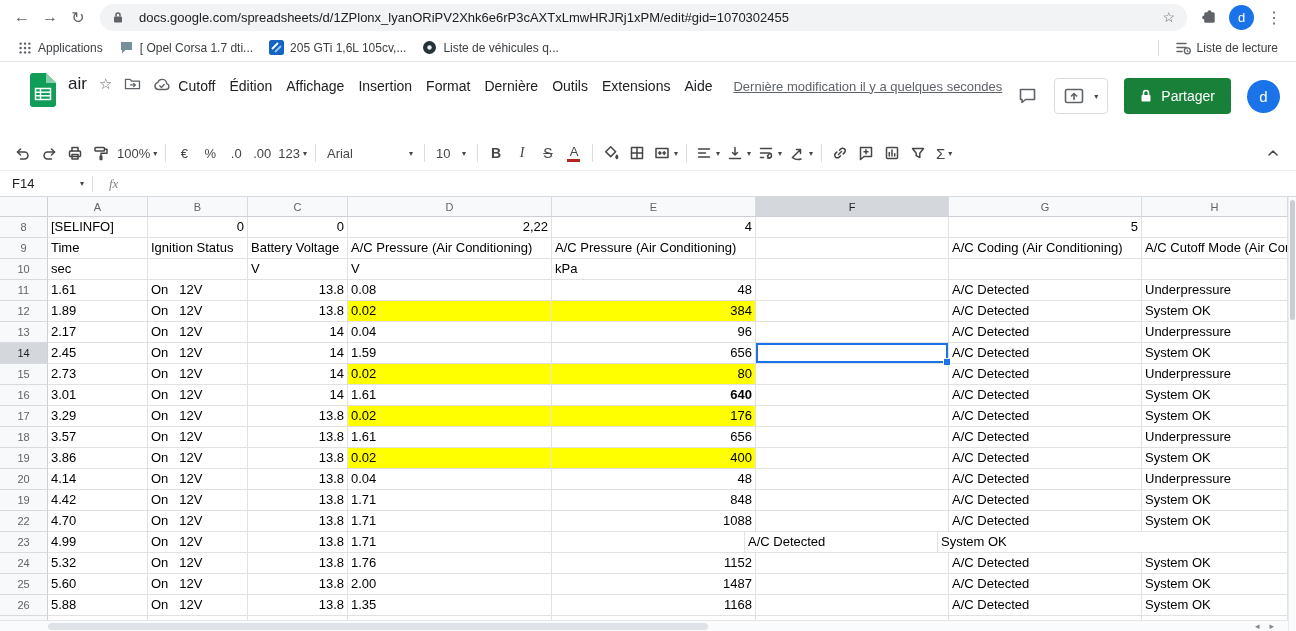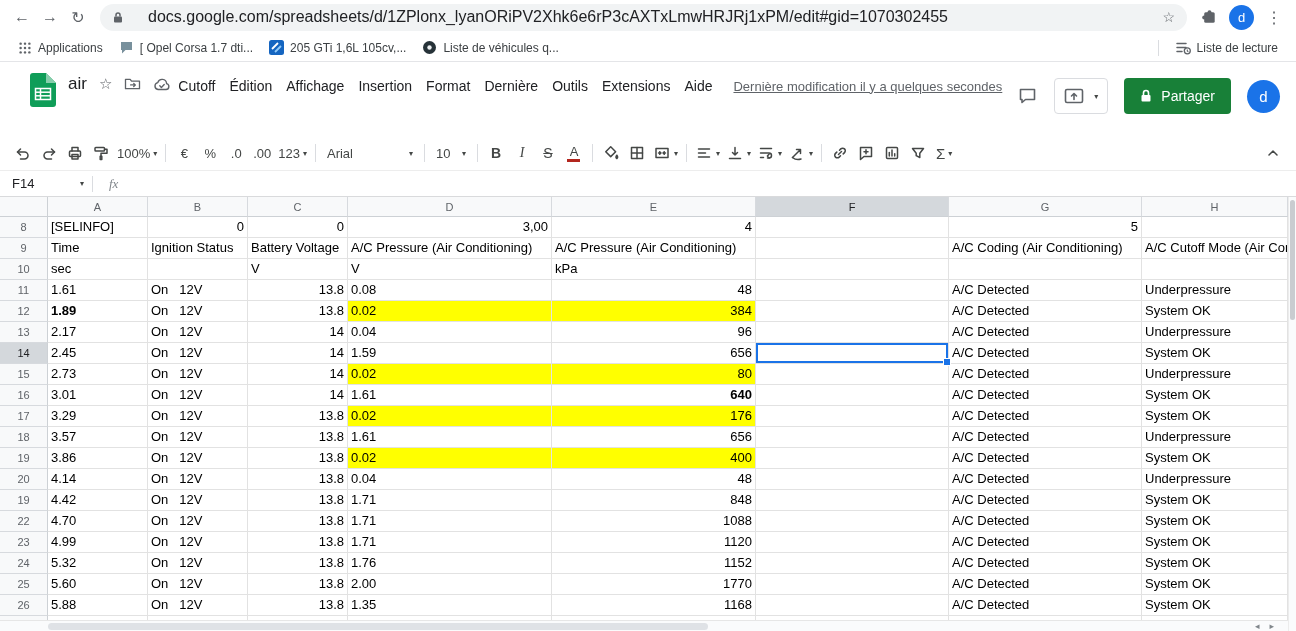--- a/index.html
+++ b/index.html
@@ -7,21 +7,21 @@
     font-family:"Liberation Sans",sans-serif}
   body{display:flex;flex-direction:column}
   svg{display:block}
 
   
   .btop{height:34px;display:flex;align-items:center;padding:0 8px;background:#fff;flex:0 0 auto}
   .navic{width:28px;height:28px;display:flex;align-items:center;justify-content:center;
     color:#5f6368;font-size:16px;border-radius:50%;flex:0 0 auto}
   .omni{flex:1;height:27px;background:#f1f3f4;border-radius:14px;margin:0 8px;display:flex;
     align-items:center;padding:0 8px 0 12px;min-width:0}
-  .url{flex:1;font-size:16px;color:#202124;white-space:nowrap;overflow:hidden;margin-left:24px}
+  .url{flex:1;font-size:13px;color:#202124;white-space:nowrap;overflow:hidden;margin-left:15px}
   .omni .star{font-size:14px;color:#5f6368;padding:0 4px}
   .av24{width:25px;height:25px;border-radius:50%;background:#1a73e8;color:#fff;display:flex;
     align-items:center;justify-content:center;font-size:13px;margin:0 6px;flex:0 0 auto}
 
   .bbar{height:28px;display:flex;align-items:center;padding:0 10px;background:#fff;
     border-bottom:1px solid #e4e5e8;flex:0 0 auto}
   .bm{display:flex;align-items:center;gap:6px;padding:0 8px;font-size:12px;color:#3c4043;
     height:22px;border-radius:11px;white-space:nowrap}
   .bspacer{flex:1}
   .vsep{width:1px;height:16px;background:#dadce0;margin:0 8px}
@@ -430,21 +430,21 @@
       <div class="chdr sel" style="width: 193px;">F</div>
       <div class="chdr" style="width: 193px;">G</div>
       <div class="chdr" style="flex: 1 1 0%;">H</div>
     </div>
   <div>
       <div class="grow">
         <div class="rhdr">8</div>
         <div class="cell" style="width: 100px;">[SELINFO]</div>
         <div class="cell" style="width: 100px; text-align: right;">0</div>
         <div class="cell" style="width: 100px; text-align: right;">0</div>
-        <div class="cell" style="width: 204px; text-align: right;">3,00</div>
+        <div class="cell" style="width: 204px; text-align: right;">2,22</div>
         <div class="cell" style="width: 204px; text-align: right;">4</div>
         <div class="cell" style="width: 193px;"></div>
         <div class="cell" style="width: 193px; text-align: right;">5</div>
         <div class="cell" style="flex: 1 1 0%;"></div>
       </div>
       <div class="grow">
         <div class="rhdr">9</div>
         <div class="cell" style="width: 100px;">Time</div>
         <div class="cell" style="width: 100px;">Ignition Status</div>
         <div class="cell" style="width: 100px;">Battery Voltage</div>
@@ -471,21 +471,21 @@
         <div class="cell" style="width: 100px;">On   12V</div>
         <div class="cell" style="width: 100px; text-align: right;">13.8</div>
         <div class="cell" style="width: 204px;">0.08</div>
         <div class="cell" style="width: 204px; text-align: right;">48</div>
         <div class="cell" style="width: 193px;"></div>
         <div class="cell" style="width: 193px;">A/C Detected</div>
         <div class="cell" style="flex: 1 1 0%;">Underpressure</div>
       </div>
       <div class="grow">
         <div class="rhdr">12</div>
-        <div class="cell" style="width: 100px; font-weight: bold;">1.89</div>
+        <div class="cell" style="width: 100px;">1.89</div>
         <div class="cell" style="width: 100px;">On   12V</div>
         <div class="cell" style="width: 100px; text-align: right;">13.8</div>
         <div class="cell hl" style="width: 204px;">0.02</div>
         <div class="cell hl" style="width: 204px; text-align: right;">384</div>
         <div class="cell" style="width: 193px;"></div>
         <div class="cell" style="width: 193px;">A/C Detected</div>
         <div class="cell" style="flex: 1 1 0%;">System OK</div>
       </div>
       <div class="grow">
         <div class="rhdr">13</div>
@@ -596,21 +596,20 @@
         <div class="cell" style="width: 193px;"></div>
         <div class="cell" style="width: 193px;">A/C Detected</div>
         <div class="cell" style="flex: 1 1 0%;">System OK</div>
       </div>
       <div class="grow">
         <div class="rhdr">23</div>
         <div class="cell" style="width: 100px;">4.99</div>
         <div class="cell" style="width: 100px;">On   12V</div>
         <div class="cell" style="width: 100px; text-align: right;">13.8</div>
         <div class="cell" style="width: 204px;">1.71</div>
-        <div class="cell" style="width: 204px; text-align: right;">1120</div>
         <div class="cell" style="width: 193px;"></div>
         <div class="cell" style="width: 193px;">A/C Detected</div>
         <div class="cell" style="flex: 1 1 0%;">System OK</div>
       </div>
       <div class="grow">
         <div class="rhdr">24</div>
         <div class="cell" style="width: 100px;">5.32</div>
         <div class="cell" style="width: 100px;">On   12V</div>
         <div class="cell" style="width: 100px; text-align: right;">13.8</div>
         <div class="cell" style="width: 204px;">1.76</div>
@@ -618,21 +617,21 @@
         <div class="cell" style="width: 193px;"></div>
         <div class="cell" style="width: 193px;">A/C Detected</div>
         <div class="cell" style="flex: 1 1 0%;">System OK</div>
       </div>
       <div class="grow">
         <div class="rhdr">25</div>
         <div class="cell" style="width: 100px;">5.60</div>
         <div class="cell" style="width: 100px;">On   12V</div>
         <div class="cell" style="width: 100px; text-align: right;">13.8</div>
         <div class="cell" style="width: 204px;">2.00</div>
-        <div class="cell" style="width: 204px; text-align: right;">1770</div>
+        <div class="cell" style="width: 204px; text-align: right;">1487</div>
         <div class="cell" style="width: 193px;"></div>
         <div class="cell" style="width: 193px;">A/C Detected</div>
         <div class="cell" style="flex: 1 1 0%;">System OK</div>
       </div>
       <div class="grow">
         <div class="rhdr">26</div>
         <div class="cell" style="width: 100px;">5.88</div>
         <div class="cell" style="width: 100px;">On   12V</div>
         <div class="cell" style="width: 100px; text-align: right;">13.8</div>
         <div class="cell" style="width: 204px;">1.35</div>

